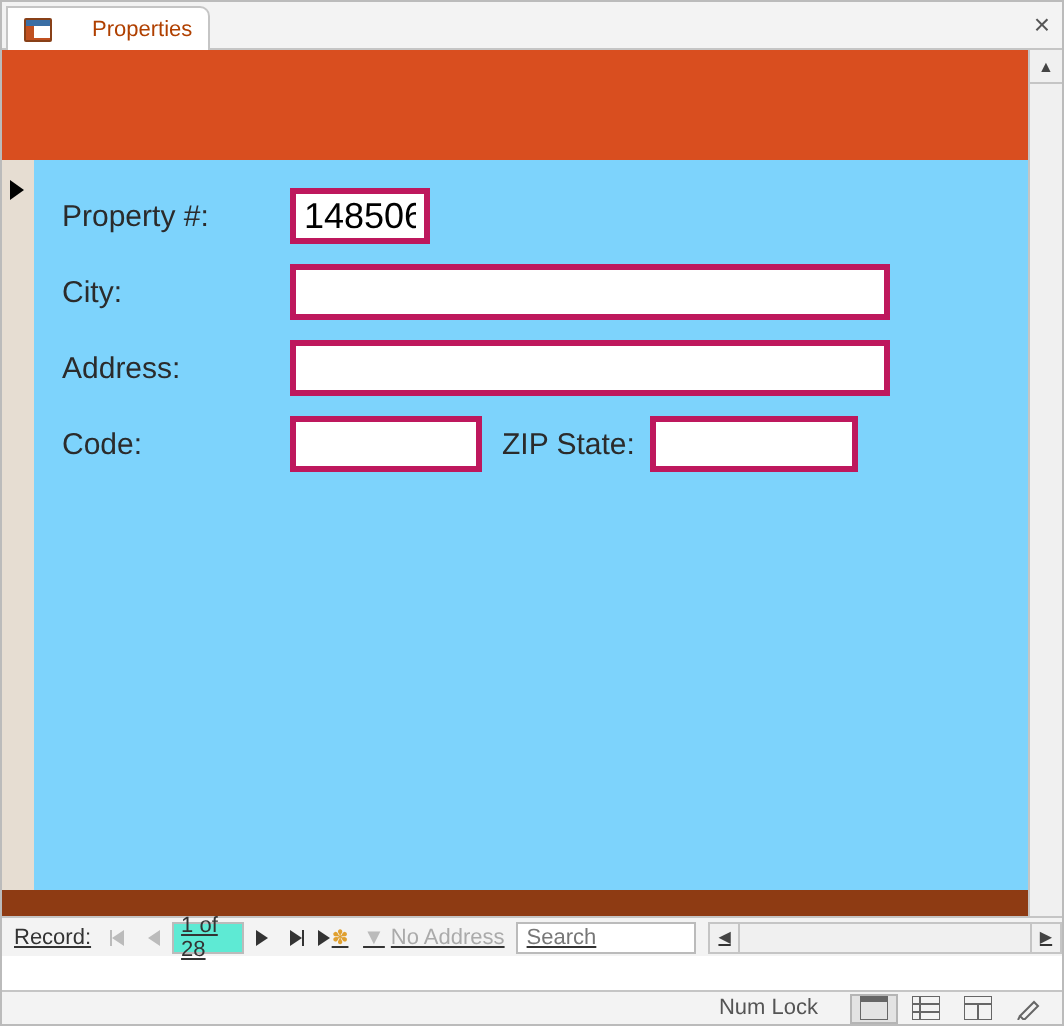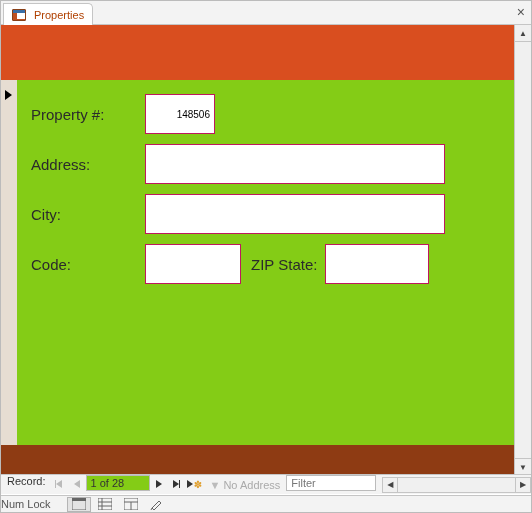--- a/index.html
+++ b/index.html
@@ -1,72 +1,72 @@
 <!DOCTYPE html>
 <html><head>
 <meta charset="utf-8">
 <style>
   * { box-sizing: border-box; margin: 0; padding: 0; font-family: "Segoe UI", Tahoma, sans-serif; }
   body { background: #fff; width: 532px; height: 513px; overflow: hidden; border: 1px solid #bbb; position: relative; }
 
   
   .tabbar { height: 24px; background: #f3f3f3; display: flex; align-items: flex-end; position: relative; border-bottom: 1px solid #c5c5c5; }
-  .tab { display: flex; align-items: center; gap: 8px; height: 22px; background: #fff; border: 1px solid #c5c5c5; border-bottom: none; border-top-right-radius: 5px; margin-left: 2px; padding: 0 8px; font-size: 11px; color: #b04000; position: relative; top: 1px; }
+  .tab { display: flex; align-items: center; gap: 20px; height: 22px; background: #fff; border: 1px solid #c5c5c5; border-bottom: none; border-top-right-radius: 5px; margin-left: 2px; padding: 0 8px; font-size: 11px; color: #b04000; position: relative; top: 1px; }
   .tab .icon { width: 14px; height: 12px; display: inline-block; background: linear-gradient(#fff,#fff) 4px 3px/8px 6px no-repeat, #c05020; border: 1px solid #884018; border-radius: 1px; position: relative; }
   .tab .icon::before { content:""; position:absolute; left:0; right:0; top:0; height:3px; background:#3a6ea5; }
   .tab-close { position: absolute; right: 6px; top: 3px; font-size: 14px; color: #555; cursor: default; font-family: Arial, sans-serif; }
 
   
   .panel { position: absolute; top: 24px; left: 0; right: 0; bottom: 37px; display: flex; }
-  .panel-inner { flex: 1; position: relative; background: #84cc16; }
+  .panel-inner { flex: 1; position: relative; background: #7dd3fc; }
   .vscroll { width: 17px; background: #f0f0f0; border-left: 1px solid #c5c5c5; display: flex; flex-direction: column; }
   .vscroll .vbtn { height: 17px; background: #f0f0f0; border-bottom: 1px solid #c5c5c5; display:flex; align-items:center; justify-content:center; font-size:8px; color:#444;}
   .vscroll .vbtn.dn { border-top:1px solid #c5c5c5; border-bottom:none;}
   .vscroll .track { flex:1; }
 
   .header-band { position:absolute; top:0; left:0; right:0; height:55px; background:#d94e1f; }
   .footer-band { position:absolute; bottom:0; left:0; right:0; height:30px; background:#8e3b13; }
 
   .record-selector { position:absolute; top:55px; bottom:30px; left:0; width:16px; background:#e6ddd2; }
   .rec-arrow { width:0; height:0; border-top:5px solid transparent; border-bottom:5px solid transparent; border-left:7px solid #000; margin:10px 0 0 4px; }
 
   .form-body { position:absolute; top:55px; bottom:30px; left:16px; right:0; padding: 14px 14px; font-size: 15px; color:#2b2b2b; }
   .row { display:flex; align-items:center; margin-bottom:10px; }
   .lbl { width: 114px; }
-  .fld { height:40px; border:1px solid #be185d; background:#fff; padding: 1px 4px; font-size:10px; }
+  .fld { height:28px; border:3px solid #be185d; background:#fff; padding: 1px 4px; font-size:18px; }
   .fld.pnum { width:70px; text-align:right; color:#000; }
   .fld.addr { width:300px; }
   .fld.city { width:300px; }
   .fld.state { width:96px; }
   .zip-lbl { margin-left:10px; margin-right:8px; }
   .fld.zip { width:104px; }
 
   
-  .recnav { position:absolute; left:0; right:0; bottom:18px; height:20px; background:#f3f3f3; display:flex; font-size:11px; color:#333; border-top:1px solid #c5c5c5; }
+  .recnav { position:absolute; left:0; right:0; bottom:34px; height:20px; background:#f3f3f3; display:flex; align-items:center; font-size:11px; color:#333; border-top:1px solid #c5c5c5;text-decoration:underline; }
   .recnav .lab { padding:0 4px 0 6px; }
   .navbtn { width:18px; height:18px; border:none; background:transparent; display:flex; align-items:center; justify-content:center; color:#333; font-size:10px; cursor:default; }
   .navbtn.disabled { color:#bbb; }
-  .recpos { width:64px; height:16px; border:1px solid #bbb; background:#84cc16; font-size:11px; padding:0 4px; display:flex; align-items:center; }
+  .recpos { width:36px; height:16px; border:1px solid #bbb; background:#5eead4; font-size:11px; padding:0 4px; display:flex; align-items:center; }
   .navbtn .bar { display:inline-block; width:1px; height:8px; background:#333; }
   .navbtn.disabled .bar { background:#bbb; }
   .navbtn .tri { width:0;height:0;border-top:4px solid transparent;border-bottom:4px solid transparent; display:inline-block;}
   .tri.l { border-right:6px solid #333; }
   .tri.r { border-left:6px solid #333; }
   .navbtn.disabled .tri.l { border-right-color:#bbb; }
   .new-rec { display:inline-flex; align-items:center; }
   .new-rec .star { color:#e0a030; font-size:10px; margin-left:1px;}
   .filter { display:flex; align-items:center; gap:3px; color:#aaa; margin:0 6px; }
   .filter .funnel { font-size:11px; color:#bbb; }
   .search { width:90px; height:16px; border:1px solid #bbb; background:#fff; font-size:11px; color:#777; padding:0 4px; display:flex; align-items:center;}
   .hscroll { flex:1; display:flex; align-items:center; margin-left:6px; }
   .hscroll .hbtn { width:16px; height:16px; border:1px solid #c5c5c5; background:#f0f0f0; display:flex; align-items:center; justify-content:center; font-size:8px; color:#444;}
   .hscroll .htrack { flex:1; height:16px; border-top:1px solid #c5c5c5; border-bottom:1px solid #c5c5c5; background:#f0f0f0;}
 
   
-  .status { position:absolute; left:0; right:0; bottom:0; height:17px; background:#f3f3f3; border-top:1px solid #c5c5c5; display:flex; align-items:center; justify-content:flex-start; font-size:11px; color:#555; padding-right:4px; }
+  .status { position:absolute; left:0; right:0; bottom:0; height:17px; background:#f3f3f3; border-top:1px solid #c5c5c5; display:flex; align-items:center; justify-content:flex-end; font-size:11px; color:#555; padding-right:4px; }
   .status .numlock { margin-right:14px; }
   .viewbtn { width:24px; height:15px; margin-left:2px; display:flex; align-items:center; justify-content:center; }
   .viewbtn svg { display:block; }
   .viewbtn.active { background:#e3e3e3; border:1px solid #b5b5b5; }
 </style>
 </head>
 <body>
 
 <div class="tabbar">
   <div class="tab">
@@ -81,26 +81,26 @@
     <div class="header-band"></div>
     <div class="record-selector">
       <div class="rec-arrow"></div>
     </div>
     <div class="form-body">
       <div class="row">
         <div class="lbl">Property #:</div>
         <input class="fld pnum" value="148506" style="">
       </div>
       <div class="row">
+        <div class="lbl">City:</div>
+        <input class="fld city" value="" style="">
+      </div>
+      <div class="row">
         <div class="lbl">Address:</div>
         <input class="fld addr" value="" style="">
-      </div>
-      <div class="row">
-        <div class="lbl">City:</div>
-        <input class="fld city" value="" style="">
       </div>
       <div class="row">
         <div class="lbl">Code:</div>
         <input class="fld state" value="" style="">
         <div class="zip-lbl">ZIP State:</div>
         <input class="fld zip" value="" style="">
       </div>
     </div>
     <div class="footer-band"></div>
   </div>
@@ -134,21 +134,21 @@
       <span class="new-rec">
         <span class="tri r"></span>
         <span class="star">✽</span>
       </span>
     </button>
   <div class="filter">
     <span class="funnel">▼</span>
     <span>No Address</span>
   </div>
   <div class="search">
-      <span>Filter</span>
+      <span>Search</span>
     </div>
   <div class="hscroll">
     <div class="hbtn">◀</div>
     <div class="htrack"></div>
     <div class="hbtn">▶</div>
   </div>
 </div>
 
 <div class="status">
   <span class="numlock">Num Lock</span>

